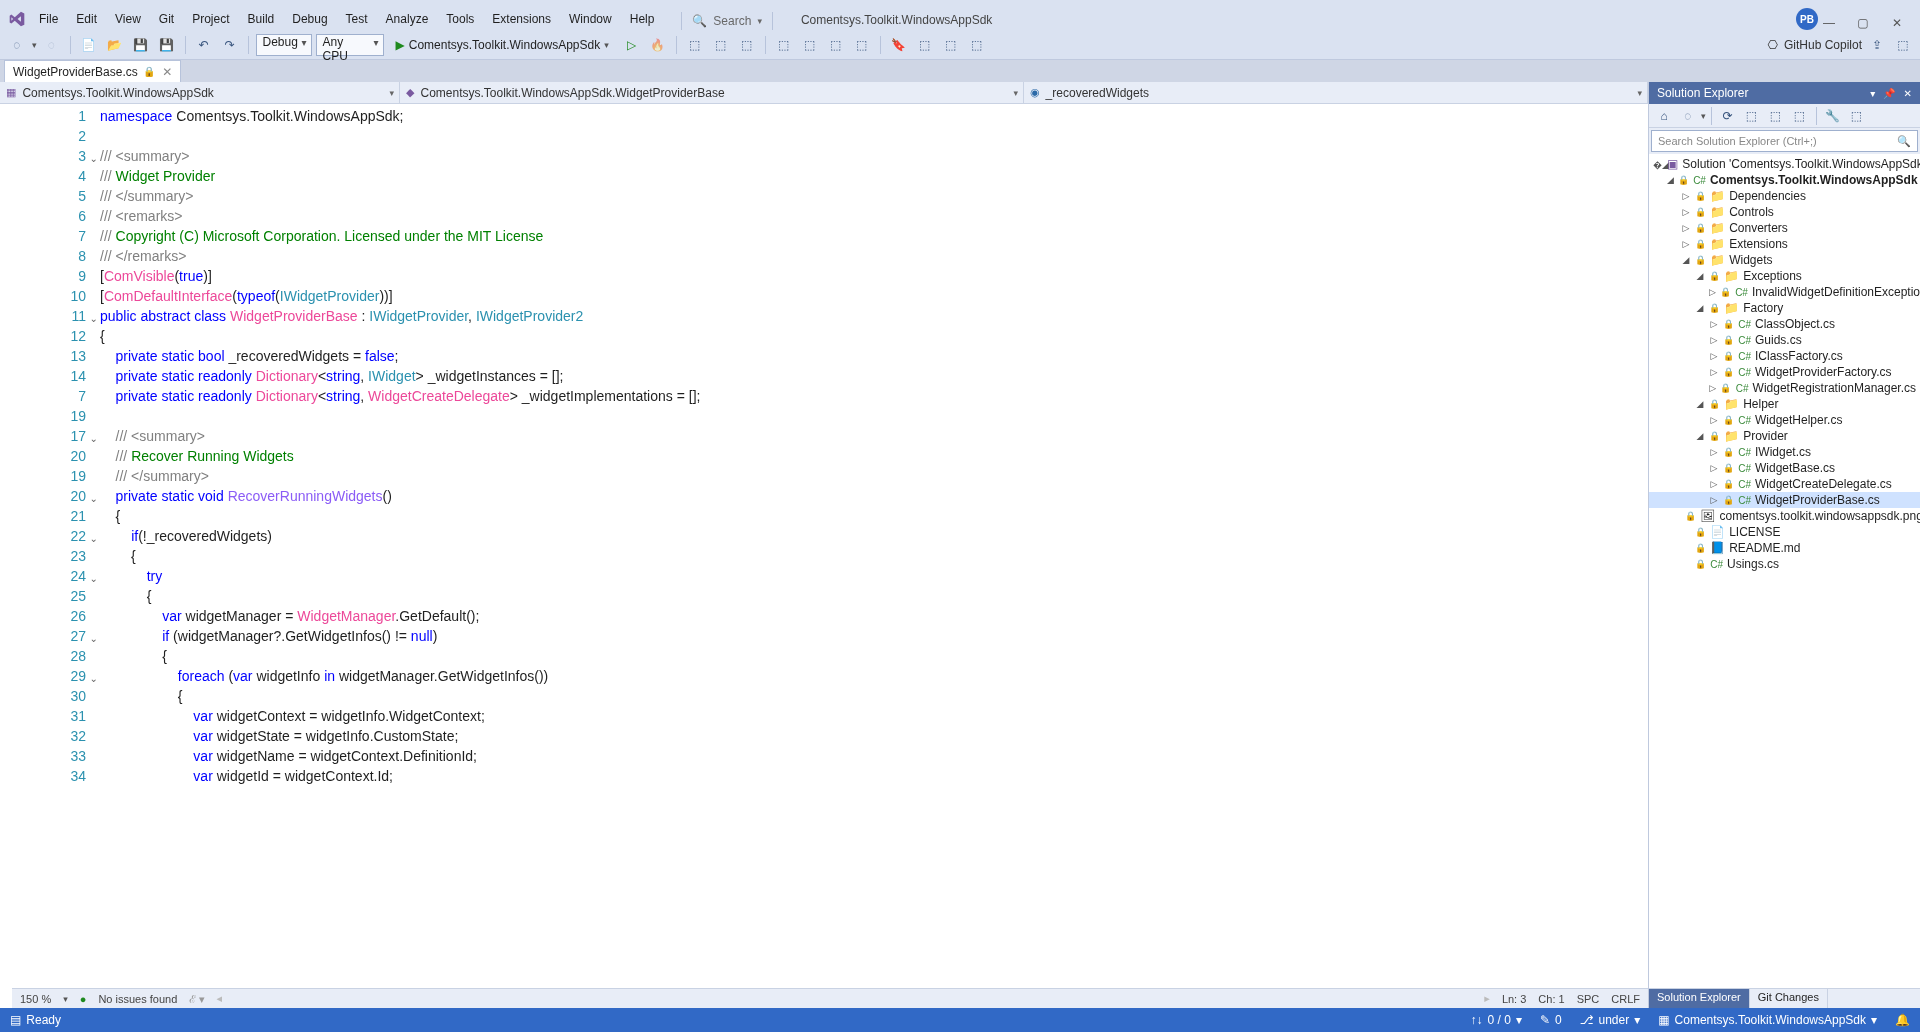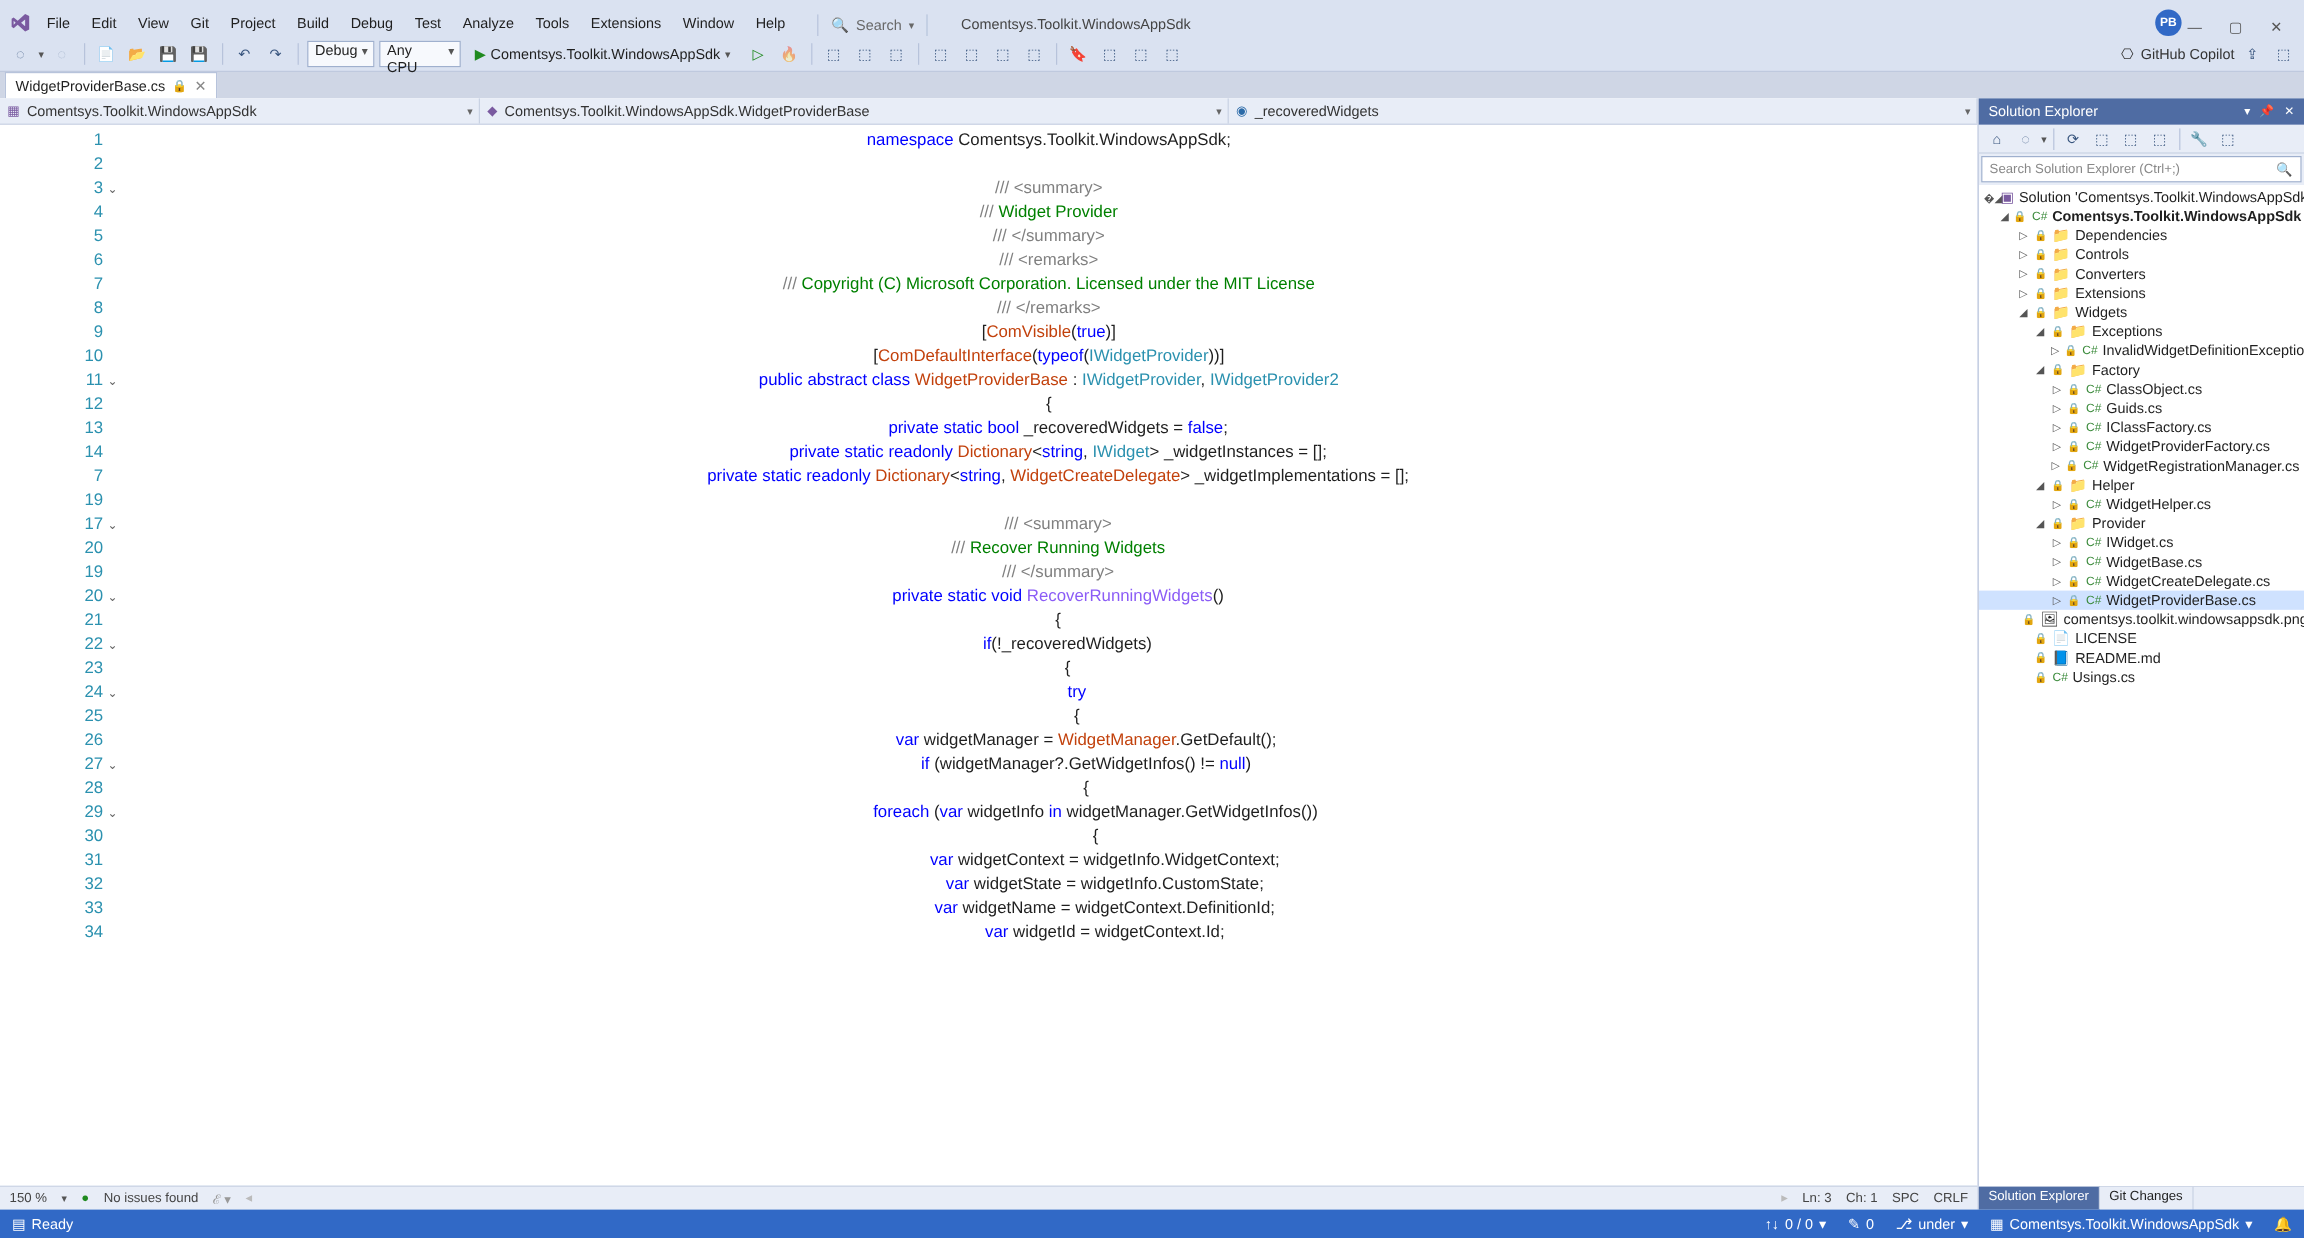--- a/index.html
+++ b/index.html
@@ -38,29 +38,29 @@
 .context-bar { height: 22px; background: #e8edf7; display: flex; border-bottom: 1px solid #c9d2e3; }
 .context-item { flex: 1; display: flex; align-items: center; padding: 0 6px; gap: 6px; border-right: 1px solid #c9d2e3; font-size: 12px; color: #333; position: relative; }
 .context-item::after { content: "▾"; position: absolute; right: 5px; font-size: 9px; color: #666; }
 .ctx-icon { color: #7a5aa0; font-size: 11px; }
 
 .editor-body { flex: 1; display: flex; overflow: hidden; position: relative; }
 .gutter { width: 100px; background: #fff; border-right: 0; text-align: right; padding-right: 14px; padding-top: 2px; color: #2b91af; font-family: Consolas, monospace; font-size: 14px; position: relative;}
 .gutter .ln { height: 20px; line-height: 20px; position: relative; }
 .fold { position: absolute; right: -12px; top: 3px; font-size: 10px; color: #666; }
 .code { flex: 1; padding-top: 2px; font-family: Consolas, monospace; font-size: 14px; line-height: 20px; white-space: pre; overflow: hidden; }
-.code .row { height: 20px; text-align: center; }
+.code .row { height: 20px; }
 .kw { color: #0000ff; }
-.type { color: #c2410c; }
+.type { color: #ec4899; }
 .str, .cmt { color: #008000; }
 .doc { color: #808080; }
 .iface { color: #2b91af; }
 .method { color: #8b5cf6; }
 
-.editor-status { height: 20px; background: #e8edf7; border-top: 1px solid #c9d2e3; display: flex; align-items: center; font-size: 11px; padding: 0 8px; gap: 12px; color: #444; }
+.editor-status { height: 20px; background: #e8edf7; border-top: 1px solid #c9d2e3; display: flex; align-items: center; font-size: 11px; padding: 0 8px; gap: 12px; color: #444; margin-left: 12px; }
 .es-spacer { flex: 1; }
 .issue-ok { color: #1f8a1f; }
 
 
 .solexp { width: 272px; background: #e8edf7; display: flex; flex-direction: column; border-left: 1px solid #bfc9de; }
 .panel-title { background: #4f6ca3; color: #fff; height: 22px; display: flex; align-items: center; padding: 0 8px; font-size: 12px; justify-content: space-between; }
 .panel-title .pbtns { display: flex; gap: 8px; font-size: 10px; }
 .se-toolbar { height: 24px; background: #e8edf7; border-bottom: 1px solid #c9d2e3; display: flex; align-items: center; gap: 2px; padding: 0 4px; }
 .se-search { height: 22px; margin: 2px 2px; background: #fff; border: 1px solid #9fb0ce; padding: 0 6px; display: flex; align-items: center; color: #888; font-size: 11px; justify-content: space-between;}
 .se-tree { flex: 1; overflow: auto; background: #fff; font-size: 12px; padding-top: 2px; }

